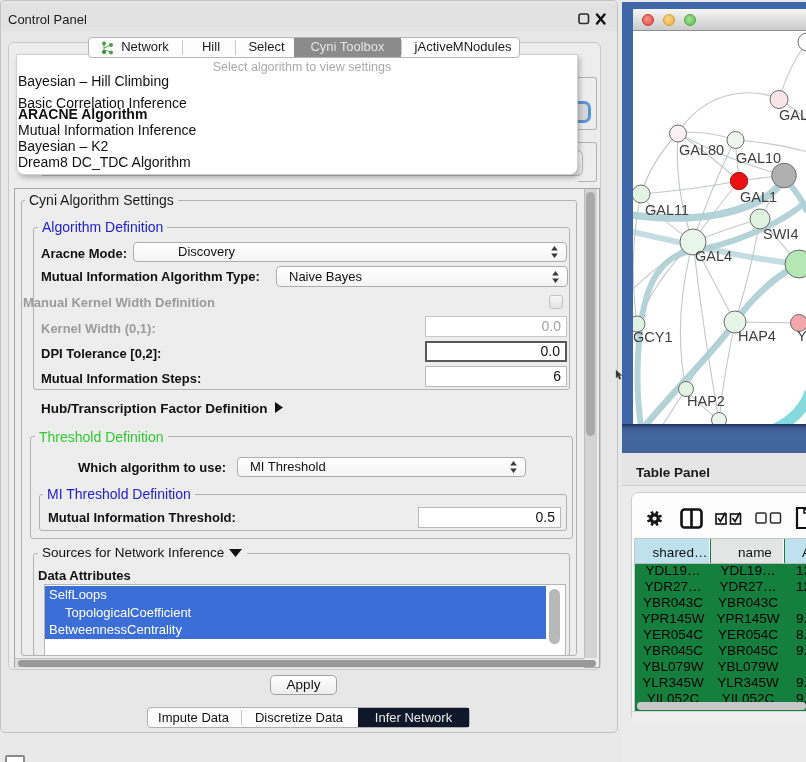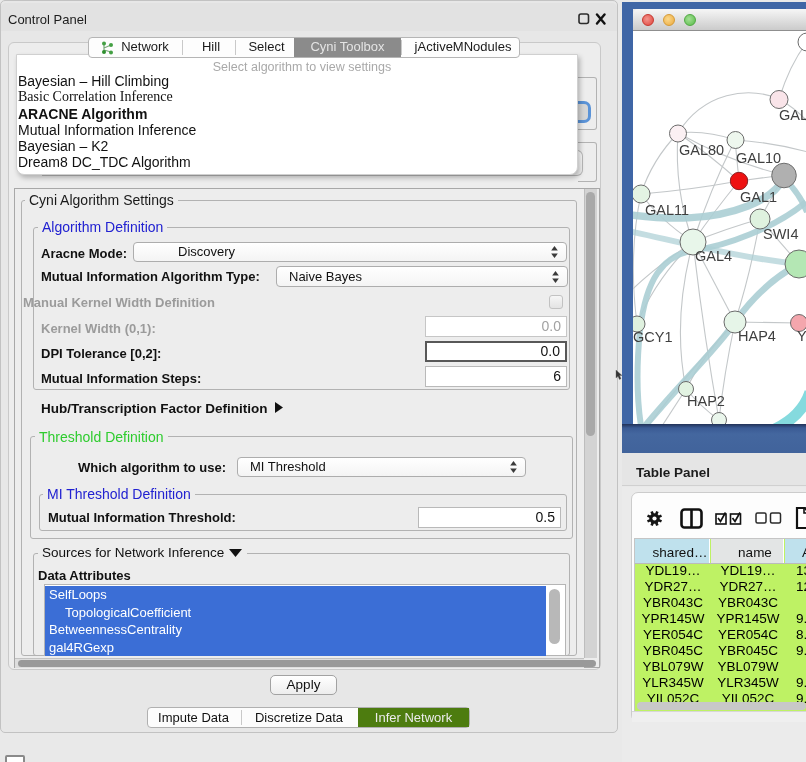--- a/index.html
+++ b/index.html
@@ -33,34 +33,34 @@
 
 #attrlist { left:44px; top:584px; width:522px; height:72px; background:#fff; border:1px solid #b5b5b5; }
 .litem { position:absolute; left:0px; width:501px; height:17.6px; background:#3b6ed6; color:#fff; font-size:13px; line-height:17.6px; padding-left:4px; }
 
 #overlay { left:16px; top:54px; width:562px; height:121px; background:#fff; border:1px solid #d0d0d0; border-radius:0 0 8px 8px; box-shadow:2px 3px 5px rgba(0,0,0,0.25); }
 .ovitem { position:absolute; left:1px; font-size:14px; color:#111; white-space:nowrap; }
 
 #applybtn { left:270px; top:675px; width:67px; height:20px; background:linear-gradient(#ffffff,#ededed); border:1px solid #a2a2a2; border-radius:5px; font-size:13.5px; color:#111; text-align:center; line-height:18px; }
 
 #btabs { left:147px; top:707px; width:323px; height:21px; background:#fcfcfc; border:1px solid #b0b0b0; border-radius:4px; }
-#btabsel { position:absolute; left:210px; top:0; width:111px; height:19px; background:#4d7c0f; color:#ececec; font-size:13px; text-align:center; line-height:19px; }
+#btabsel { position:absolute; left:210px; top:0; width:111px; height:19px; background:#0f172a; color:#ececec; font-size:13px; text-align:center; line-height:19px; }
 .btabseg { position:absolute; top:0; height:19px; line-height:19px; font-size:13px; color:#111; text-align:center; }
 
 #bluetop { left:622px; top:2px; width:184px; height:7px; background:#3f66a6; }
 #blueleft { left:622px; top:2px; width:11px; height:451px; background:#3f66a6; }
 #bluebottom { left:622px; top:424px; width:184px; height:29px; background:linear-gradient(#223258 0px,#3a5a94 4px,#44679f 10px,#41639b); }
 #mactitle { left:633px; top:9px; width:173px; height:22px; background:linear-gradient(#f6f6f6,#cbcbcb); border-bottom:1px solid #8f8f8f; border-radius:5px 0 0 0; }
 .light { position:absolute; top:5px; width:12px; height:12px; border-radius:6px; }
 #canvas { left:633px; top:31px; width:173px; height:393px; background:#fff; }
 
 #tpbar { left:622px; top:453px; width:184px; height:33px; background:#e5e5e5; border-bottom:1px solid #d0d0d0; }
 #tpbg { left:622px; top:487px; width:184px; height:275px; background:#ebebeb; }
 #tpbox { left:631px; top:492px; width:180px; height:230px; background:#fdfdfd; border:1px solid #cccccc; border-radius:7px 0 0 7px; }
-#tablewrap { left:634px; top:538px; width:172px; height:173px; background:#bef264; border-left:1px solid #c5c5c5; border-top:1px solid #c5c5c5; overflow:hidden; }
+#tablewrap { left:634px; top:538px; width:172px; height:173px; background:#15803d; border-left:1px solid #c5c5c5; border-top:1px solid #c5c5c5; overflow:hidden; }
 .hcell { position:absolute; top:0; height:24px; font-size:13.5px; color:#111; text-align:center; line-height:27px; }
 .trow { position:absolute; width:100%; height:16px; font-size:13.5px; color:#000; }
 .c1 { position:absolute; left:0; width:76px; text-align:center; }
 .c2 { position:absolute; left:76px; width:74px; text-align:center; }
 .c3 { position:absolute; left:152px; width:40px; text-align:left; padding-left:9px; }
 #tbhsb { left:637px; top:702px; width:169px; height:8px; background:#c8c8c8; border-radius:4px; }
 #tpfoot { left:632px; top:711px; width:179px; height:11px; background:#efefef; border-top:1px solid #d7d7d7; }
 </style>
 </head>
 <body>
@@ -152,28 +152,27 @@
 
   <div class="grp" style="left:33px;top:553px;width:537px;height:103px;"></div>
   <div class="grplbl" style="left:38px;top:545px;color:#111;font-size:13.5px;">Sources for Network Inference <svg style="vertical-align:-1px;" width="15" height="10" viewBox="0 0 15 10">
         <path d="M1,1 L14,1 L7.5,9 Z" fill="#111"></path>
       </svg></div>
   <div class="blbl" style="left:38px;top:568px;">Data Attributes</div>
   <div class="abs" id="attrlist">
     <div class="litem" style="top:1px;">SelfLoops</div>
     <div class="litem" style="top:18.6px;padding-left:20px;">TopologicalCoefficient</div>
     <div class="litem" style="top:36.2px;">BetweennessCentrality</div>
-    <div class="litem" style="top:53.8px;">gal4RGexp</div>
     <div class="abs" style="left:504px;top:4px;width:11px;height:55px;background:#b8b8b8;border-radius:6px;"></div>
   </div>
 
   <div class="abs" id="overlay">
     <div class="ovitem" style="top:5px;left:0;width:562px;text-align:center;color:#a9a9a9;font-size:12.5px;padding-left:8px;">Select algorithm to view settings</div>
     <div class="ovitem" style="top:18px;">Bayesian – Hill Climbing</div>
-    <div class="ovitem" style="top:34px;font-family:Liberation Serif, serif;">Basic Correlation Inference</div>
+    <div class="ovitem" style="top:40px;">Basic Correlation Inference</div>
     <div class="ovitem" style="top:50.5px;font-weight:bold;">ARACNE Algorithm</div>
     <div class="ovitem" style="top:66.5px;">Mutual Information Inference</div>
     <div class="ovitem" style="top:82.5px;">Bayesian – K2</div>
     <div class="ovitem" style="top:98.5px;">Dream8 DC_TDC Algorithm</div>
   </div>
 
   <div class="abs" id="applybtn">Apply</div>
 
   <div class="abs" id="btabs">
     <div class="btabseg" style="left:0;width:91px;">Impute Data</div>

